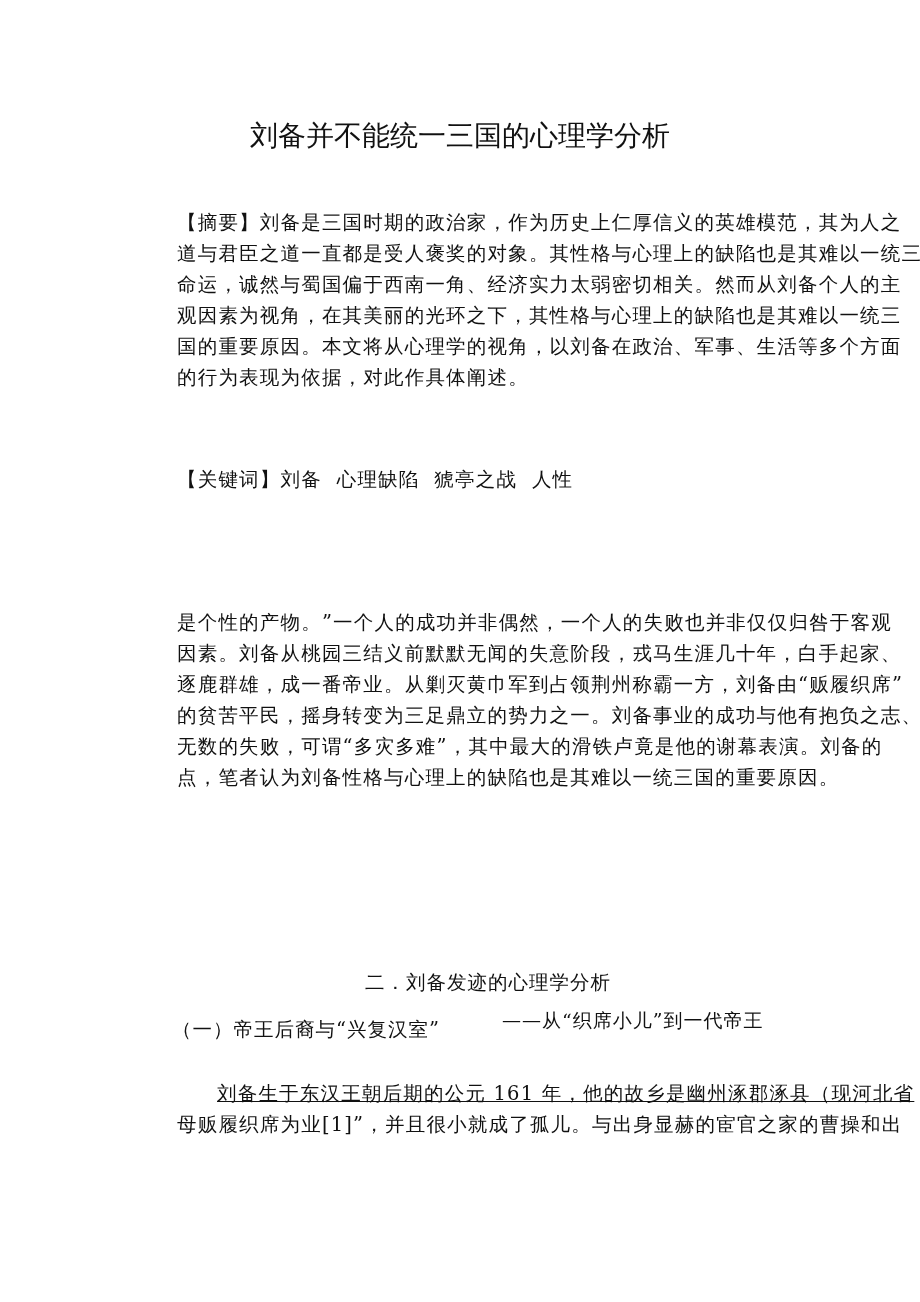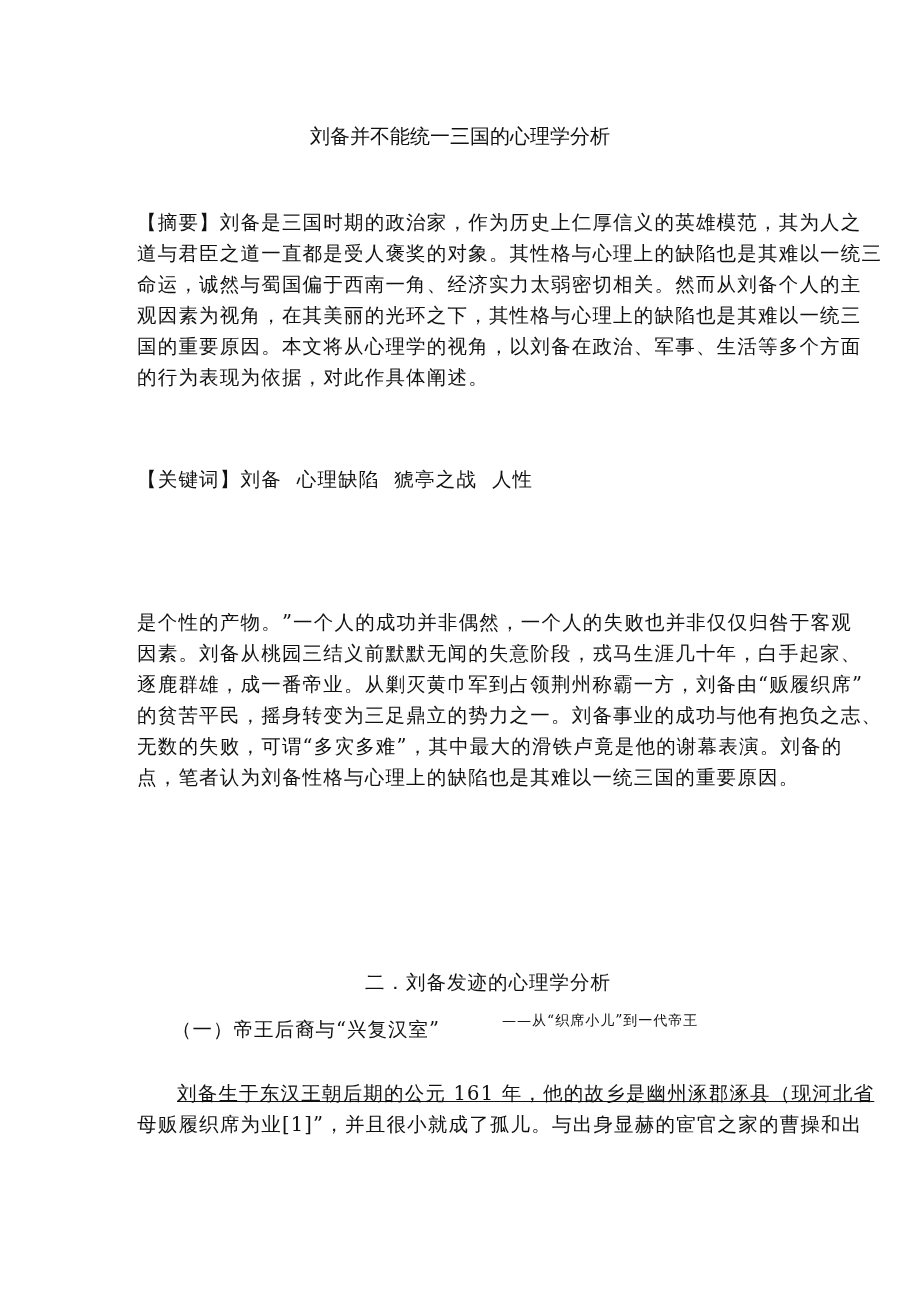--- a/index.html
+++ b/index.html
@@ -5,36 +5,36 @@
     html, body { margin: 0; padding: 0; background: #ffffff; }
     body { width: 920px; height: 1302px; position: relative; overflow: hidden; }
     .page {
       position: absolute; left: 0; top: 0; width: 920px; height: 1302px;
       background: #ffffff; color: #111111;
       font-family: "DejaVu Serif", "Liberation Serif", serif;
     }
     .title {
       position: absolute; left: 0; top: 119px; width: 920px;
       text-align: center; font-family: "DejaVu Sans", "Liberation Sans", sans-serif;
-      font-size: 20px; line-height: 34px; color: #111;
+      font-size: 28px; line-height: 34px; color: #111;
     }
     .block {
       position: absolute; left: 137px; width: 642px;
       font-size: 19.5px; line-height: 31px; letter-spacing: 1.2px;
       text-align: justify; text-justify: inter-character;
     }
-    .line { display: block; white-space: nowrap; height: 31px; }
+    .line { display: block; white-space: nowrap; height: 31px; margin-left: 40px; }
     .justify { text-align-last: justify; }
     .abstract { top: 207px; }
     .keywords { top: 464px; }
     .h1 { position: absolute; left: 0; width: 920px; text-align: center; font-size: 19.5px; line-height: 31px; }
     .sec1 { top: 537px; padding-left: 0; }
     .para1 { top: 607px; }
     .sec2 { top: 967px; left: 365px; width: auto; text-align: left; position: absolute; font-size: 19.5px; line-height: 31px; letter-spacing: 1px; }
-    .subtitle { position: absolute; top: 1005px; left: 502px; font-size: 14px; line-height: 31px; letter-spacing: 1px; }
+    .subtitle { position: absolute; top: 1005px; left: 502px; font-size: 19px; line-height: 31px; letter-spacing: 1px; }
     .sub1 { position: absolute; top: 1014px; left: 172px; font-size: 19.5px; line-height: 31px; letter-spacing: 1px; }
     .para2 { top: 1078px; }
   </style>
 </head>
 <body>
 
 <div class="page">
 
   <div class="title">刘备并不能统一三国的心理学分析</div>
 

